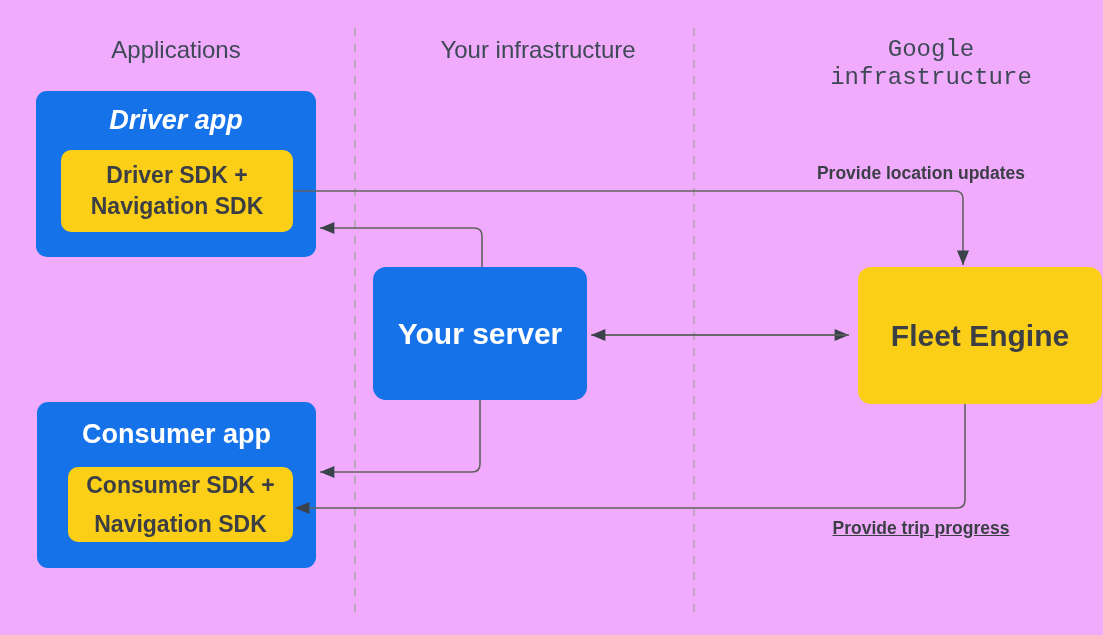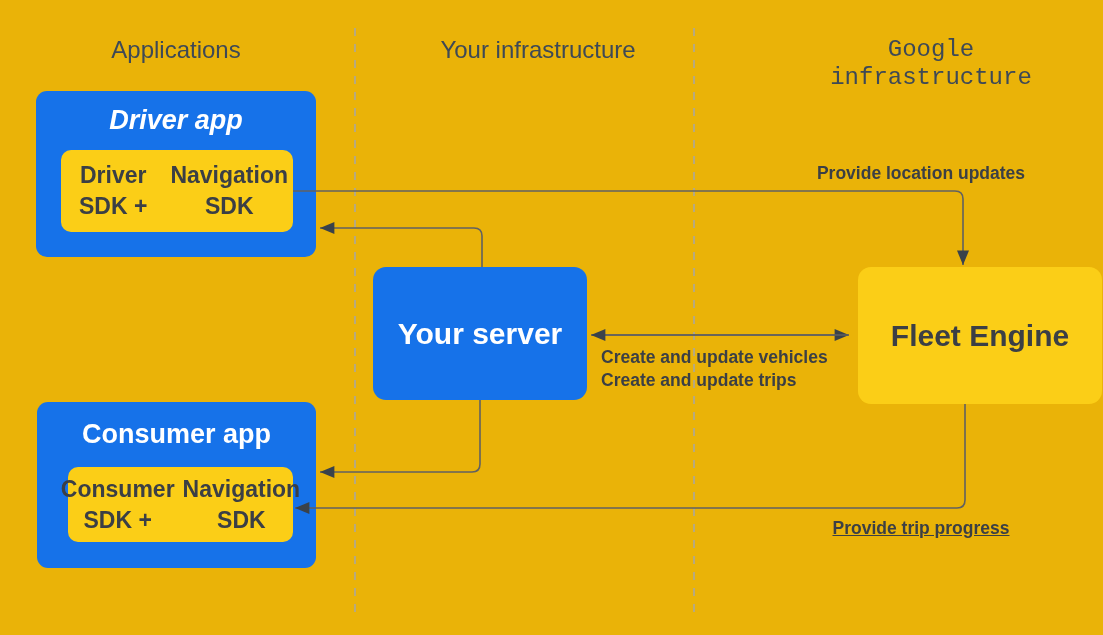--- a/index.html
+++ b/index.html
@@ -1,32 +1,32 @@
 <!DOCTYPE html>
 <html><head>
 <meta charset="utf-8">
 <style>
   html,body{margin:0;padding:0;background:#ffffff;}
   body{font-family:"Liberation Sans","DejaVu Sans",sans-serif;}
-  .stage{position:relative;width:1103px;height:635px;background:#eab308;overflow:hidden;}
+  .stage{position:relative;width:1103px;height:635px;background:#f0abfc;overflow:hidden;}
   svg.layer{position:absolute;left:0;top:0;width:1103px;height:635px;pointer-events:none;}
   .layer-dividers{z-index:0;}
   .layer-arrows{z-index:3;}
 
   .col-header{position:absolute;top:36px;width:280px;text-align:center;
     font-size:24px;line-height:28px;color:#3e4956;z-index:1;}
   .col-header.apps{left:36px;}
   .col-header.yours{left:398px;}
   .col-header.google{left:791px;font-family:Liberation Mono, monospace;}
 
   .blue-box{position:absolute;background:#1672e9;border-radius:11px;z-index:2;}
   .app-title{color:#ffffff;font-weight:bold;font-size:27px;display:flex;
     align-items:center;justify-content:center;width:100%;}
   .sdk-box{position:absolute;background:#fbce17;border-radius:10px;
-    display:flex;flex-direction:row;justify-content:center;align-items:center;
+    display:flex;flex-direction:column;justify-content:center;align-items:center;
     font-weight:bold;font-size:23px;line-height:31px;color:#3b3f45;text-align:center;}
 
   .box-driver{left:36px;top:91px;width:280px;height:166px;}
   .box-driver .app-title{height:59px;font-style:italic;}
   .sdk-driver{left:25px;top:59px;width:232px;height:82px;}
 
   .box-consumer{left:37px;top:402px;width:279px;height:166px;}
   .box-consumer .app-title{height:65px;}
   .sdk-consumer{left:31px;top:65px;width:225px;height:75px;gap:8px;}
 
@@ -96,19 +96,15 @@
 
     <path d="M 592,335 L 849,335" fill="none" stroke="#616161" stroke-width="1.6" marker-end="url(#ah)"></path>
     <path d="M 848,335 L 591,335" fill="none" stroke="#616161" stroke-width="1.6" marker-end="url(#ah)"></path>
 
     <path d="M 480,400 L 480,464 Q 480,472 472,472 L 320,472" fill="none" stroke="#616161" stroke-width="1.6" marker-end="url(#ah)"></path>
 
     <path d="M 965,404 L 965,500 Q 965,508 957,508 L 295,508" fill="none" stroke="#616161" stroke-width="1.6" marker-end="url(#ah)"></path>
   </svg>
 
   <div class="edge-label lbl-location">Provide location updates</div>
-  <div class="edge-label lbl-createpair">
-    <div>Create and update vehicles</div>
-    <div>Create and update trips</div>
-  </div>
   <div class="edge-label lbl-progress">Provide trip progress</div>
 
 </div>
 
 </body></html>

